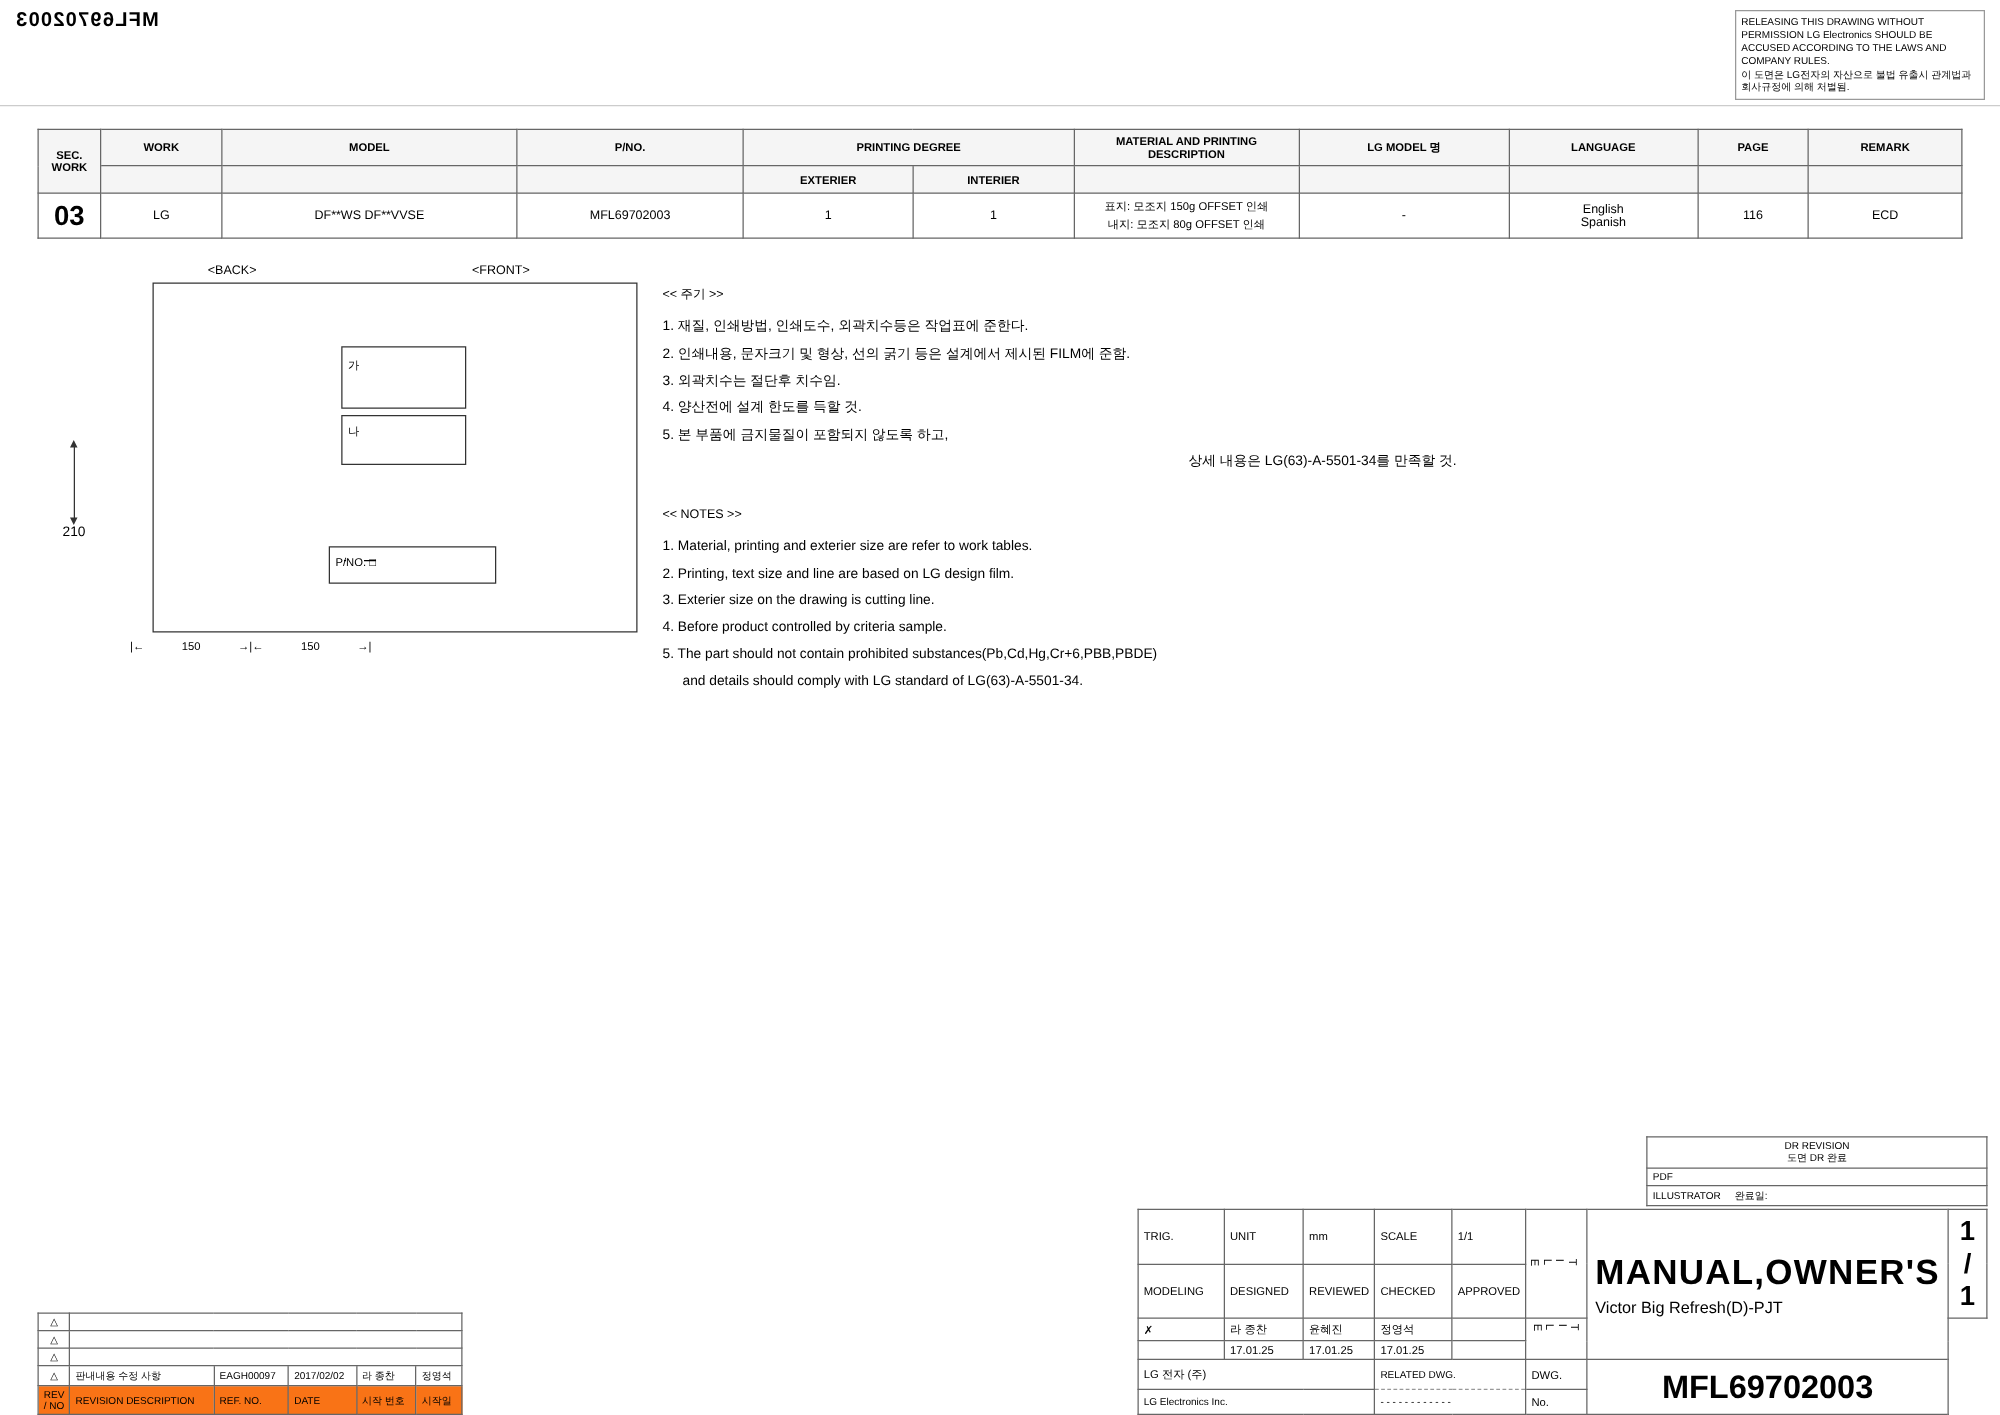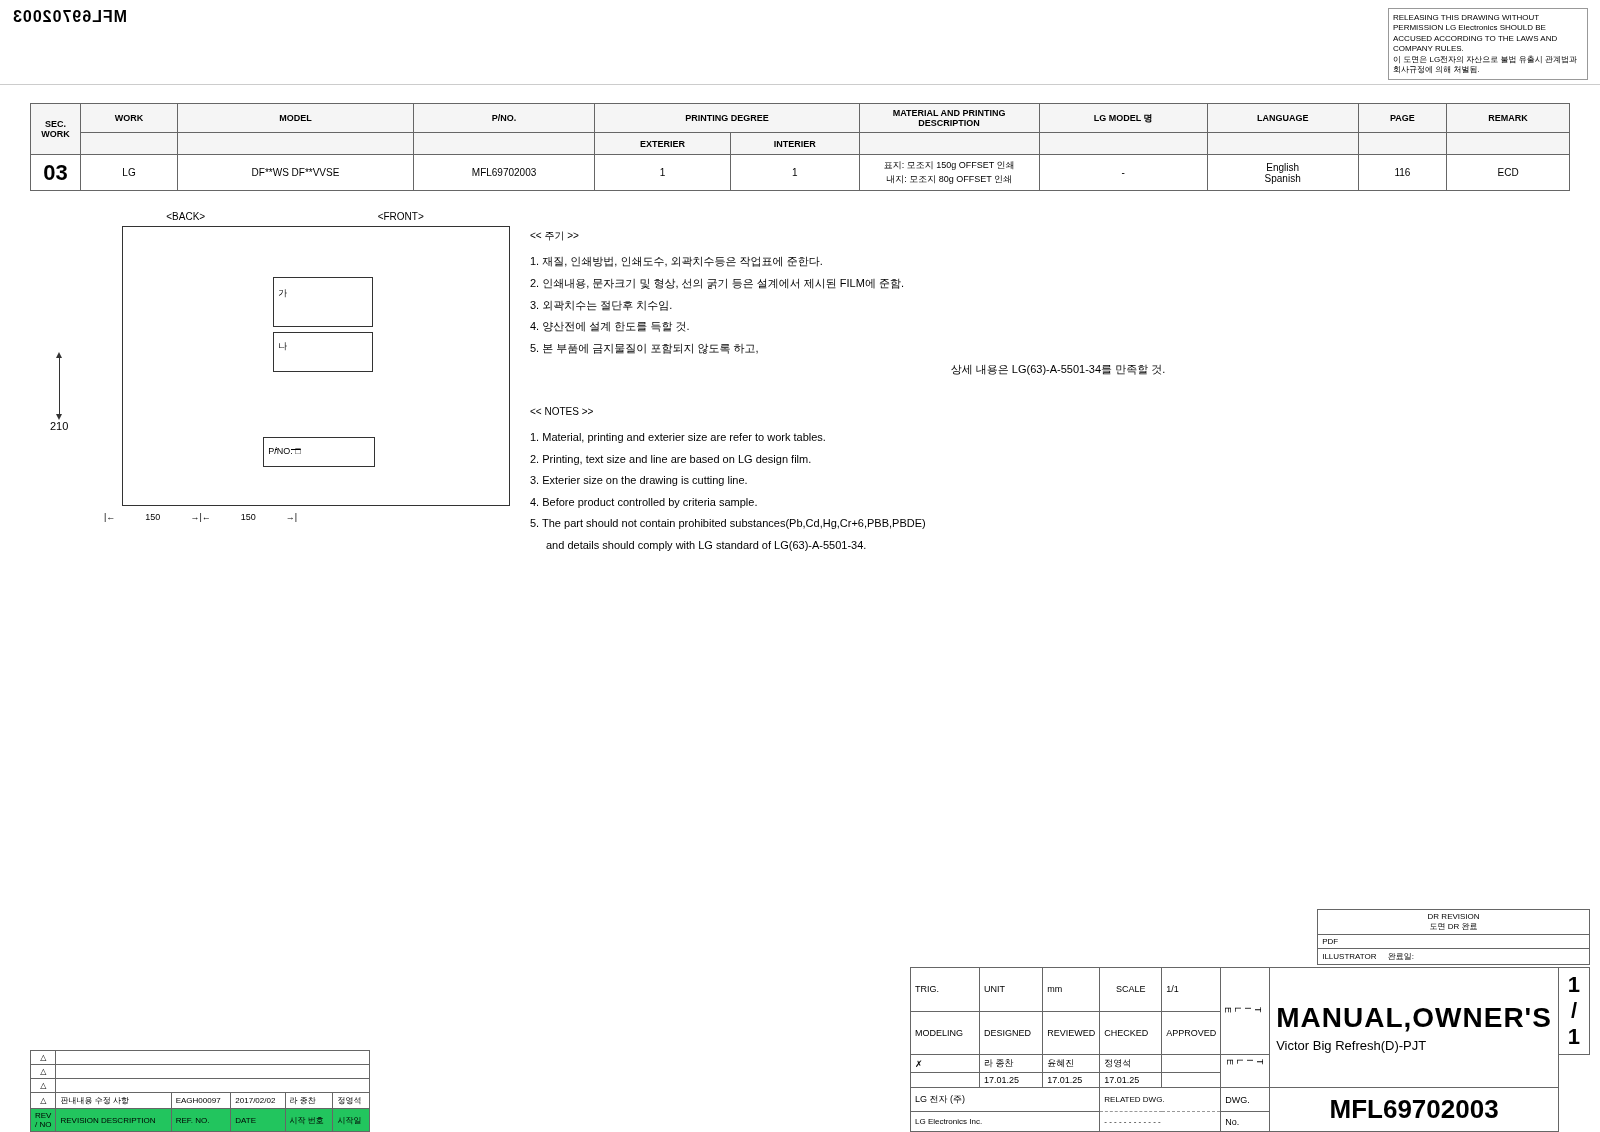--- a/index.html
+++ b/index.html
@@ -111,21 +111,21 @@
       position: absolute;
       border: 1px solid #333;
       width: 100px;
       height: 40px;
       top: 105px;
       left: 150px;
     }
     .inner-rect-pno {
       position: absolute;
       border: 1px solid #333;
-      width: 112px;
+      width: 134px;
       height: 30px;
       top: 210px;
       left: 140px;
       text-decoration: underline;
     }
     .label-ga {
       position: absolute;
       font-size: 9px;
       top: 62px;
       left: 157px;
@@ -349,21 +349,21 @@
           <td colspan="5">&nbsp;</td>
         </tr>
         <tr>
           <td class="rev-icon">△</td>
           <td>판내내용 수정 사항</td>
           <td>EAGH00097</td>
           <td>2017/02/02</td>
           <td>라 종찬</td>
           <td>정영석</td>
         </tr>
-        <tr style="font-size:8px; background:#22c55e;">
+        <tr style="font-size:8px; background:#f97316;">
           <td>REV / NO</td>
           <td>REVISION DESCRIPTION</td>
           <td>REF. NO.</td>
           <td>DATE</td>
           <td>시작 번호</td>
           <td>시작일</td>
         </tr>
       </tbody>
     </table>
   </div>
@@ -396,21 +396,21 @@
       </tr>
     </tbody>
       </table>
 
     <table class="title-block-table">
       <tbody>
           <tr>
         <td style="width:80px;">TRIG.</td>
         <td style="width:70px;">UNIT</td>
         <td style="width:50px;">mm</td>
-        <td style="width:70px;text-align:center;">SCALE</td>
+        <td style="width:70px;">SCALE</td>
         <td style="width:50px;">1/1</td>
         <td rowspan="2" style="width:14px; border:1px solid #666; padding:0;">
           <div class="tile-col">T<br>I<br>L<br>E</div>
         </td>
         <td rowspan="4" colspan="2" style="border:1px solid #666; padding:6px; vertical-align:middle;">
           <div class="big-title">MANUAL,OWNER'S</div>
           <div style="font-size:13px; margin-top:4px;">Victor Big Refresh(D)-PJT</div>
         </td>
         <td rowspan="2" style="border:1px solid #666; text-align:center; font-size:22px; font-weight:bold; padding:4px; vertical-align:middle; width:40px;">
           1 / 1

